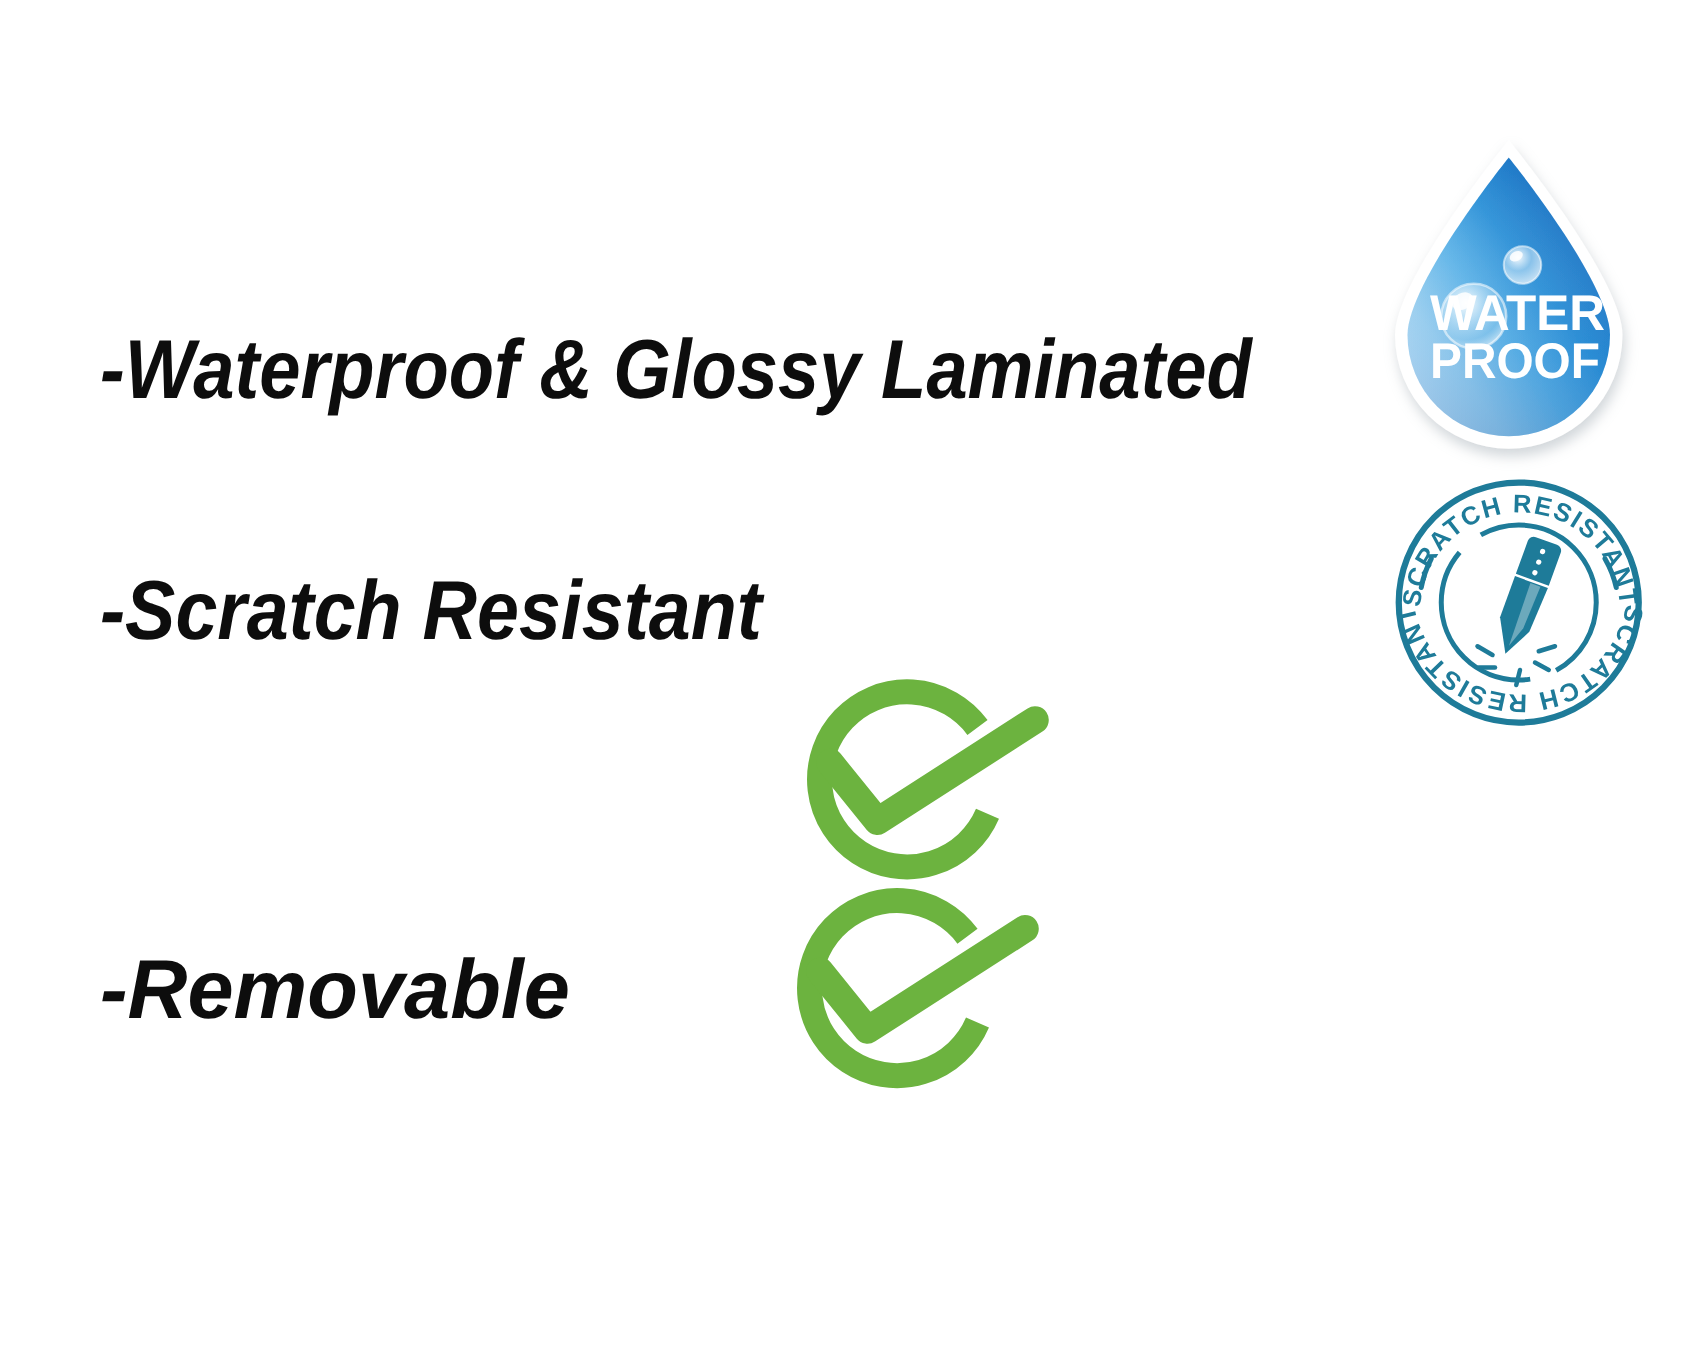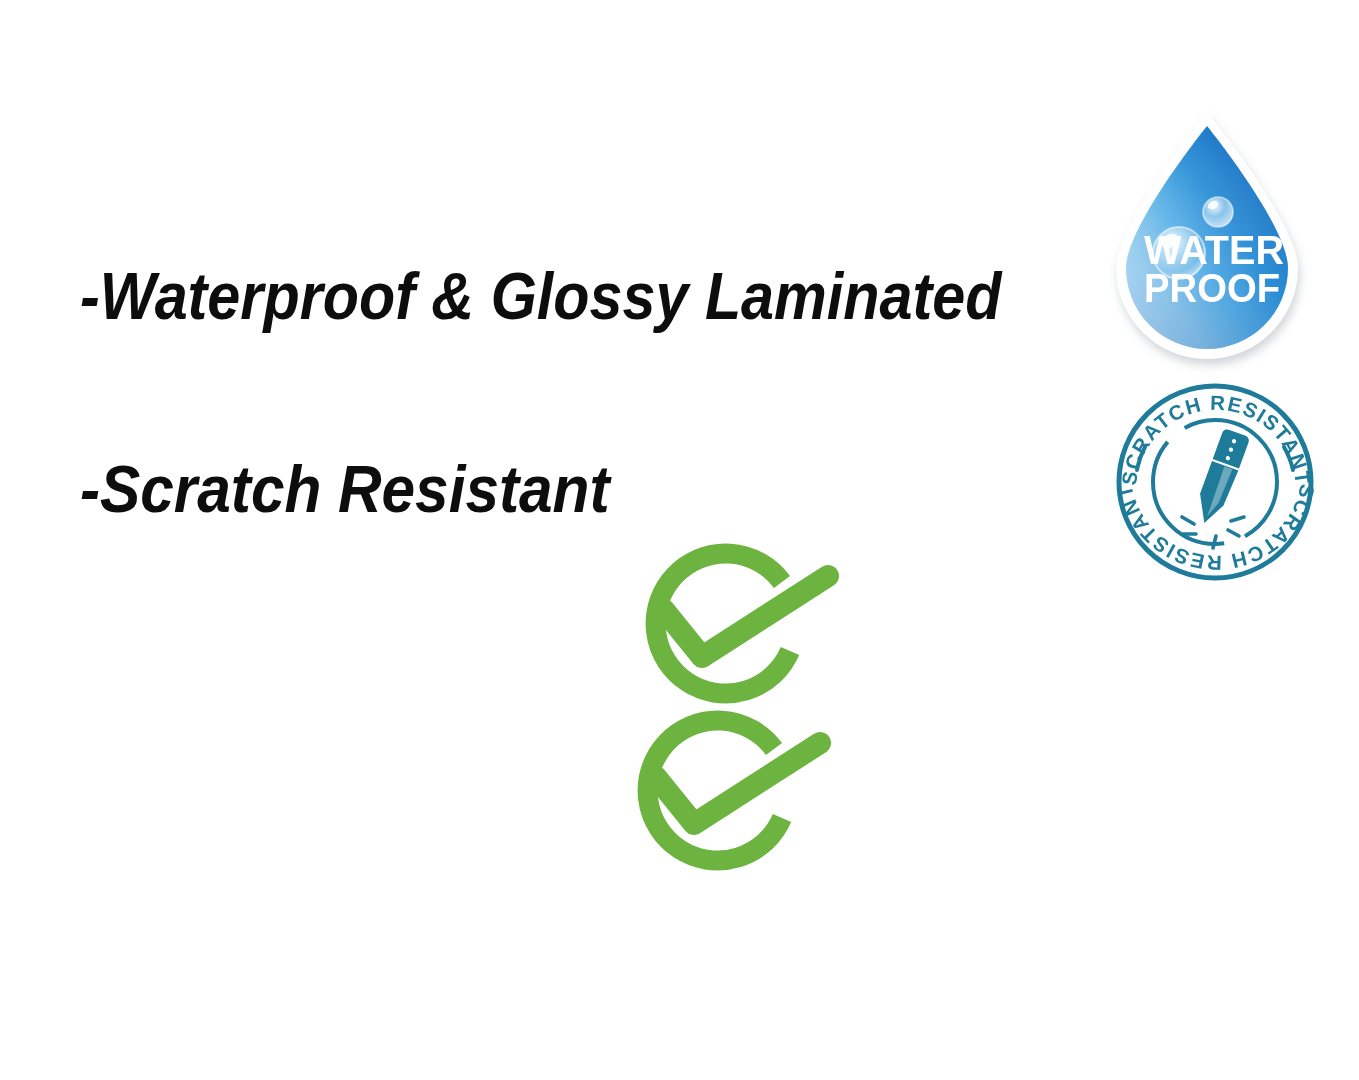--- a/index.html
+++ b/index.html
@@ -86,20 +86,23 @@
 
     <div class="feature-line fl-0">
       <span class="txt">-Waterproof &amp; Glossy Laminated</span>
     </div>
 
     <div class="feature-line fl-1">
       <span class="txt">-Scratch Resistant</span>
     </div>
 
 
+    <div class="feature-line fl-3">
+      <span class="txt">-Removable</span>
+    </div>
 
   </div>
 
   <div class="badge waterproof-badge">
     <svg width="210" height="252" viewBox="0 0 210 252" xmlns="http://www.w3.org/2000/svg">
       <defs>
         <linearGradient id="dropGrad" x1="0.12" y1="0.92" x2="0.92" y2="0.12">
           <stop offset="0%" stop-color="#cfeafb"></stop>
           <stop offset="18%" stop-color="#a9d9f4"></stop>
           <stop offset="40%" stop-color="#64b8ea"></stop>

